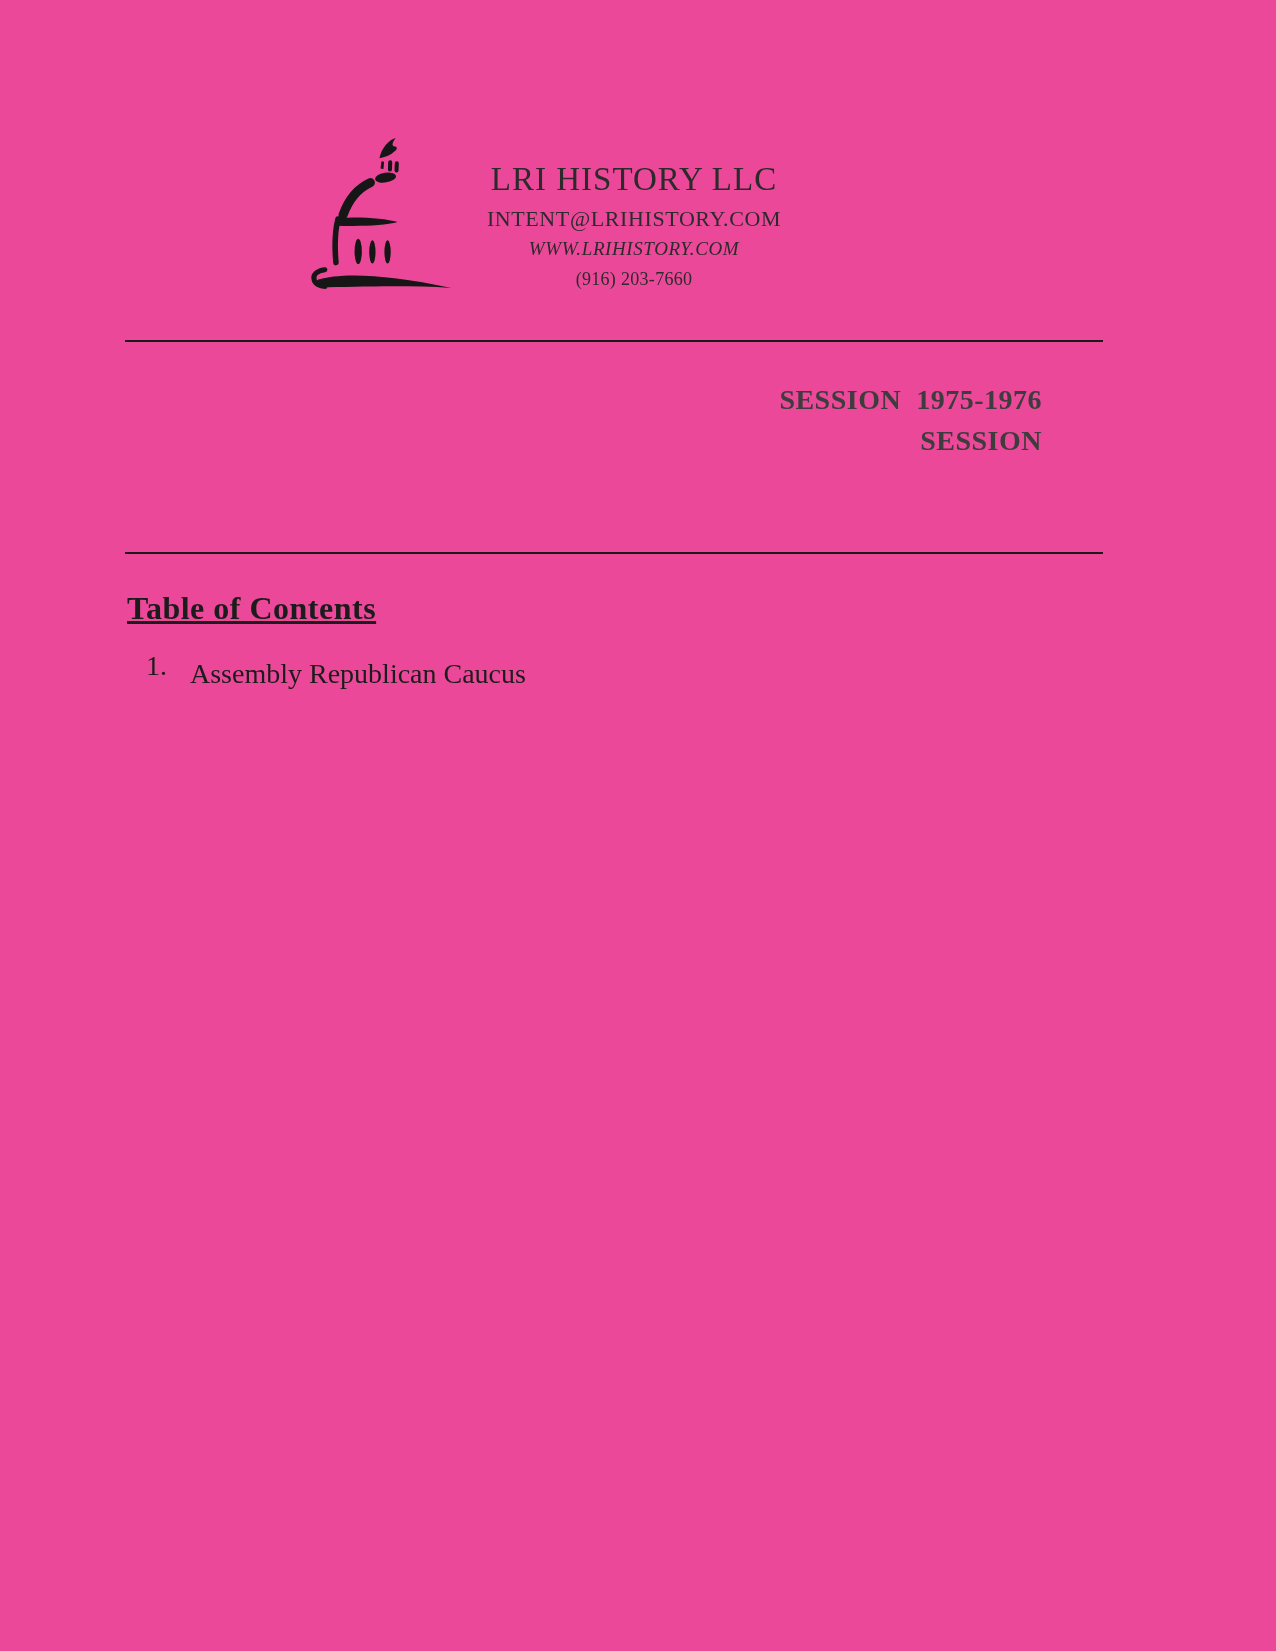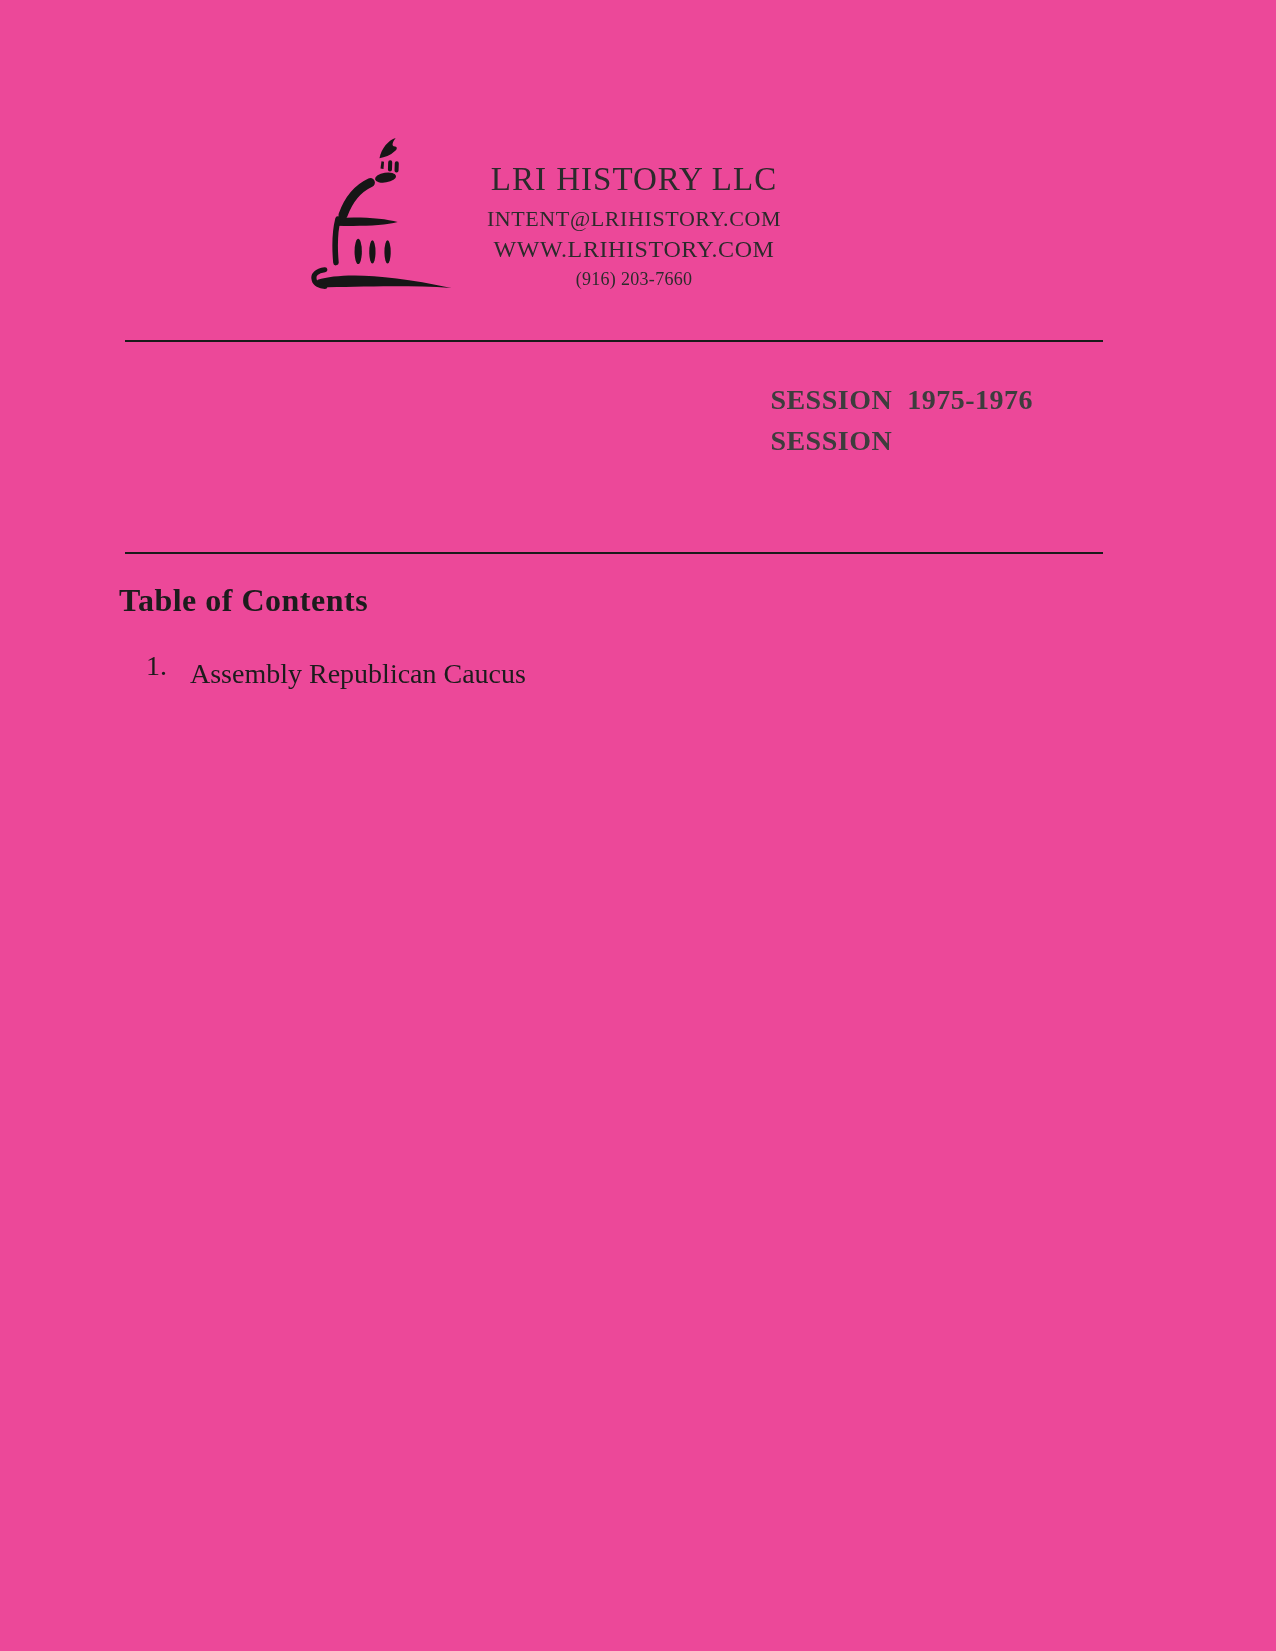--- a/index.html
+++ b/index.html
@@ -39,24 +39,25 @@
     white-space: nowrap;
   }
   .company-email {
     font-size: 22px;
     line-height: 30px;
     margin-top: 6px;
     letter-spacing: 0.6px;
     white-space: nowrap;
   }
   .company-website {
-    font-size: 24px;
+    font-size: 19px;
     line-height: 30px;
     letter-spacing: 0.6px;
     white-space: nowrap;
+    font-style: italic;
   }
   .company-phone {
     font-size: 18px;
     line-height: 31px;
     letter-spacing: 0.3px;
     white-space: nowrap;
   }
 
   
   .rule {
@@ -67,41 +68,43 @@
     border: none;
     border-top: 2px solid var(--rule, #1a1a1a);
     margin: 0;
   }
   .rule-top { top: 340px; }
   .rule-bottom { top: 552px; }
 
   
   .session-block {
     position: absolute;
-    right: 243px;
+    right: 234px;
     top: 380px;
+    text-align: right;
     font-weight: bold;
     font-size: 28px;
     line-height: 40.5px;
     letter-spacing: 0.5px;
     color: var(--session-text, #3d3d3d);
   }
   .session-line { white-space: pre; }
 
   
   .toc-heading {
     position: absolute;
     left: 119px;
     top: 581px;
-    margin: 0;
+    margin: 8px;
     font-size: 32px;
     line-height: 38px;
     font-weight: bold;
     letter-spacing: 0.5px;
     color: var(--toc-ink, #1c1c1c);
+    text-decoration: underline;
   }
   .toc-list {
     position: absolute;
     left: 0;
     top: 648px;
     width: 100%;
     margin: 0;
     padding: 0;
     list-style: none;
   }

